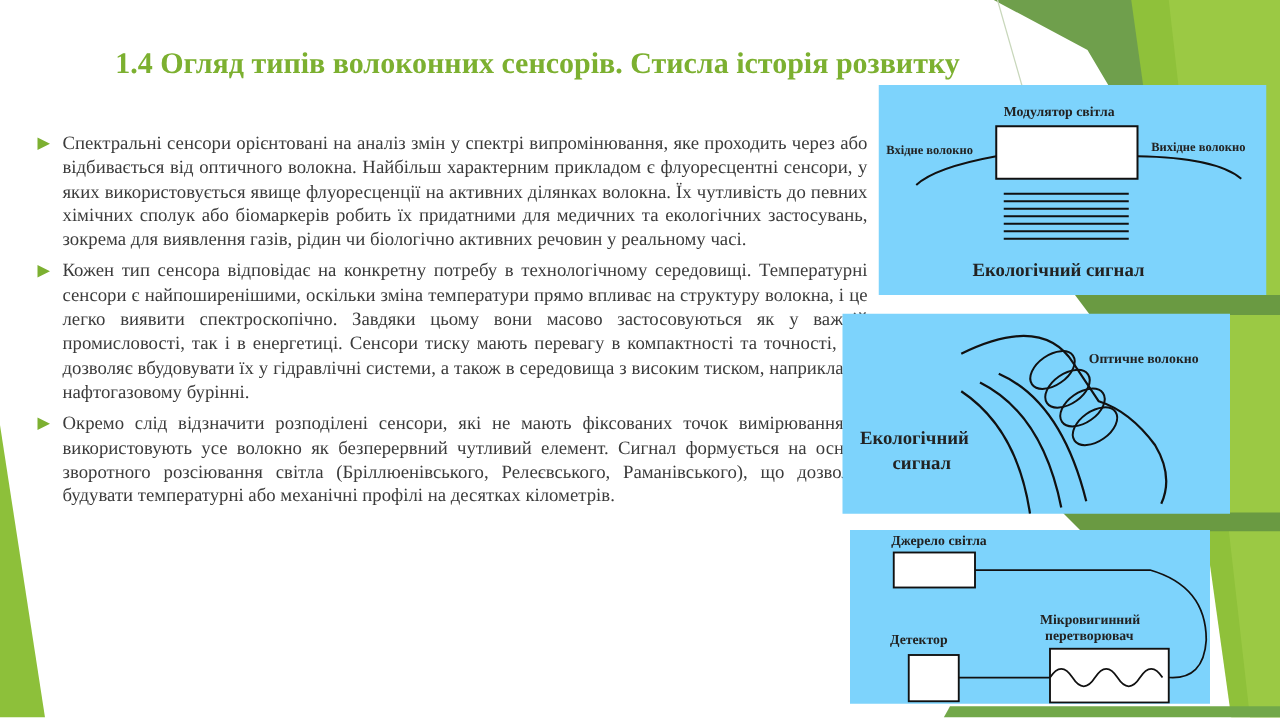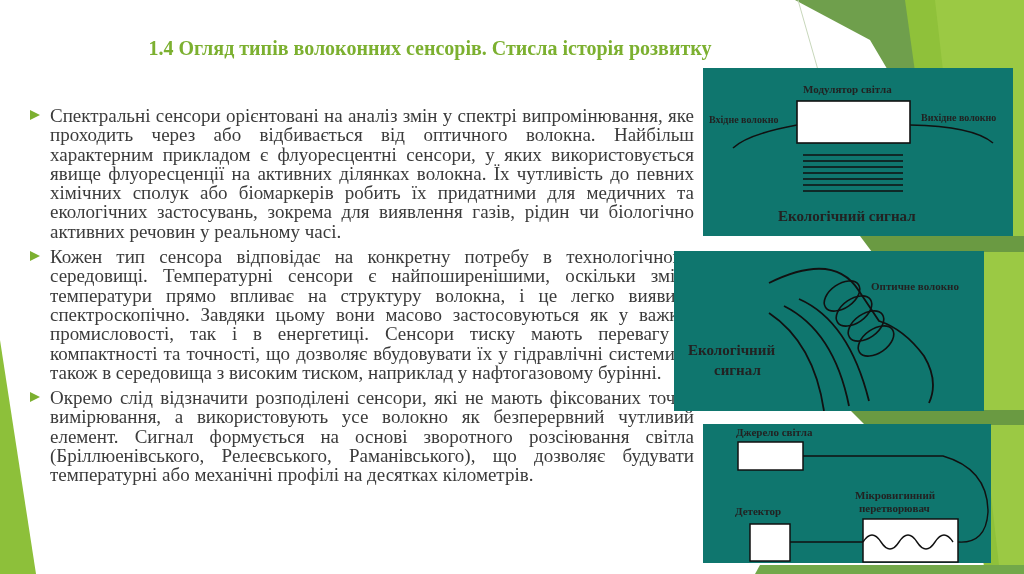--- a/index.html
+++ b/index.html
@@ -5,33 +5,33 @@
   html, body { margin: 0; padding: 0; }
   body {
     width: 1024px; height: 574px; position: relative; overflow: hidden;
     background: #ffffff;
     font-family: "Liberation Serif", serif;
   }
   .bg-shapes { position: absolute; inset: 0; z-index: 0; }
   .title {
     position: absolute; left: 80px; top: 18px; width: 700px;
     text-align: center; color: #7cb030; font-weight: bold;
-    font-size: 20px; line-height: 34px; z-index: 2;
+    font-size: 24px; line-height: 34px; z-index: 2;
   }
   .content {
     position: absolute; left: 30px; top: 106px; width: 664px; z-index: 2;
-    color: #3b3b3b; font-size: 19px; line-height: 19.3px;
+    color: #3b3b3b; font-size: 15px; line-height: 19.3px;
   }
   .bullet { position: relative; padding-left: 20px; margin-bottom: 6px; text-align: justify; }
   .bullet .mark {
     position: absolute; left: 0; top: 4px; width: 0; height: 0;
     border-top: 5.5px solid transparent; border-bottom: 5.5px solid transparent;
     border-left: 10px solid #7cb030;
   }
-  .figure { position: absolute; background: #0f766e; z-index: 2; }
+  .figure { position: absolute; background: #7dd3fc; z-index: 2; }
   .figure svg { display: block; }
   .lbl { font-family: "Liberation Serif", serif; font-weight: bold; fill: #222; }
 </style>
 </head>
 <body>
 
 <svg class="bg-shapes" width="1024" height="574" viewBox="0 0 1024 574">
   <polygon points="0,340 0,574 36,574" fill="#8dc03a"></polygon>
   <polygon points="795,0 1024,0 1024,300 870,40" fill="#6f9f4c"></polygon>
   <polygon points="905,0 1024,0 1024,574 985,574" fill="#8fc13a"></polygon>
@@ -91,21 +91,21 @@
       <ellipse cx="180" cy="60" rx="20" ry="12" transform="rotate(-35 180 60)"></ellipse>
       <ellipse cx="192" cy="75" rx="20" ry="12" transform="rotate(-35 192 75)"></ellipse>
       <ellipse cx="202" cy="90" rx="20" ry="12" transform="rotate(-35 202 90)"></ellipse>
     </g>
     <text class="lbl" x="197" y="39" font-size="11">Оптичне волокно</text>
     <text class="lbl" x="14" y="104" font-size="15">Екологічний</text>
     <text class="lbl" x="40" y="124" font-size="15">сигнал</text>
   </svg>
 </div>
 
-<div class="figure" style="left:703px; top:424px; width:288px; height:139px;">
+<div class="figure" style="left:680px; top:424px; width:288px; height:139px;">
   <svg width="288" height="139" viewBox="0 0 288 139">
     <text class="lbl" x="33" y="12" font-size="11">Джерело світла</text>
     <rect x="35" y="18" width="65" height="28" fill="#fff" stroke="#111" stroke-width="1.5"></rect>
     <path d="M100,32 L240,32 Q285,45 285,88 Q283,120 255,118" fill="none" stroke="#111" stroke-width="1.4"></path>
     <text class="lbl" x="152" y="75" font-size="11">Мікровигинний</text>
     <text class="lbl" x="156" y="88" font-size="11">перетворювач</text>
     <text class="lbl" x="32" y="91" font-size="11">Детектор</text>
     <rect x="47" y="100" width="40" height="37" fill="#fff" stroke="#111" stroke-width="1.5"></rect>
     <line x1="87" y1="118" x2="160" y2="118" stroke="#111" stroke-width="1.4"></line>
     <rect x="160" y="95" width="95" height="43" fill="#fff" stroke="#111" stroke-width="1.5"></rect>

